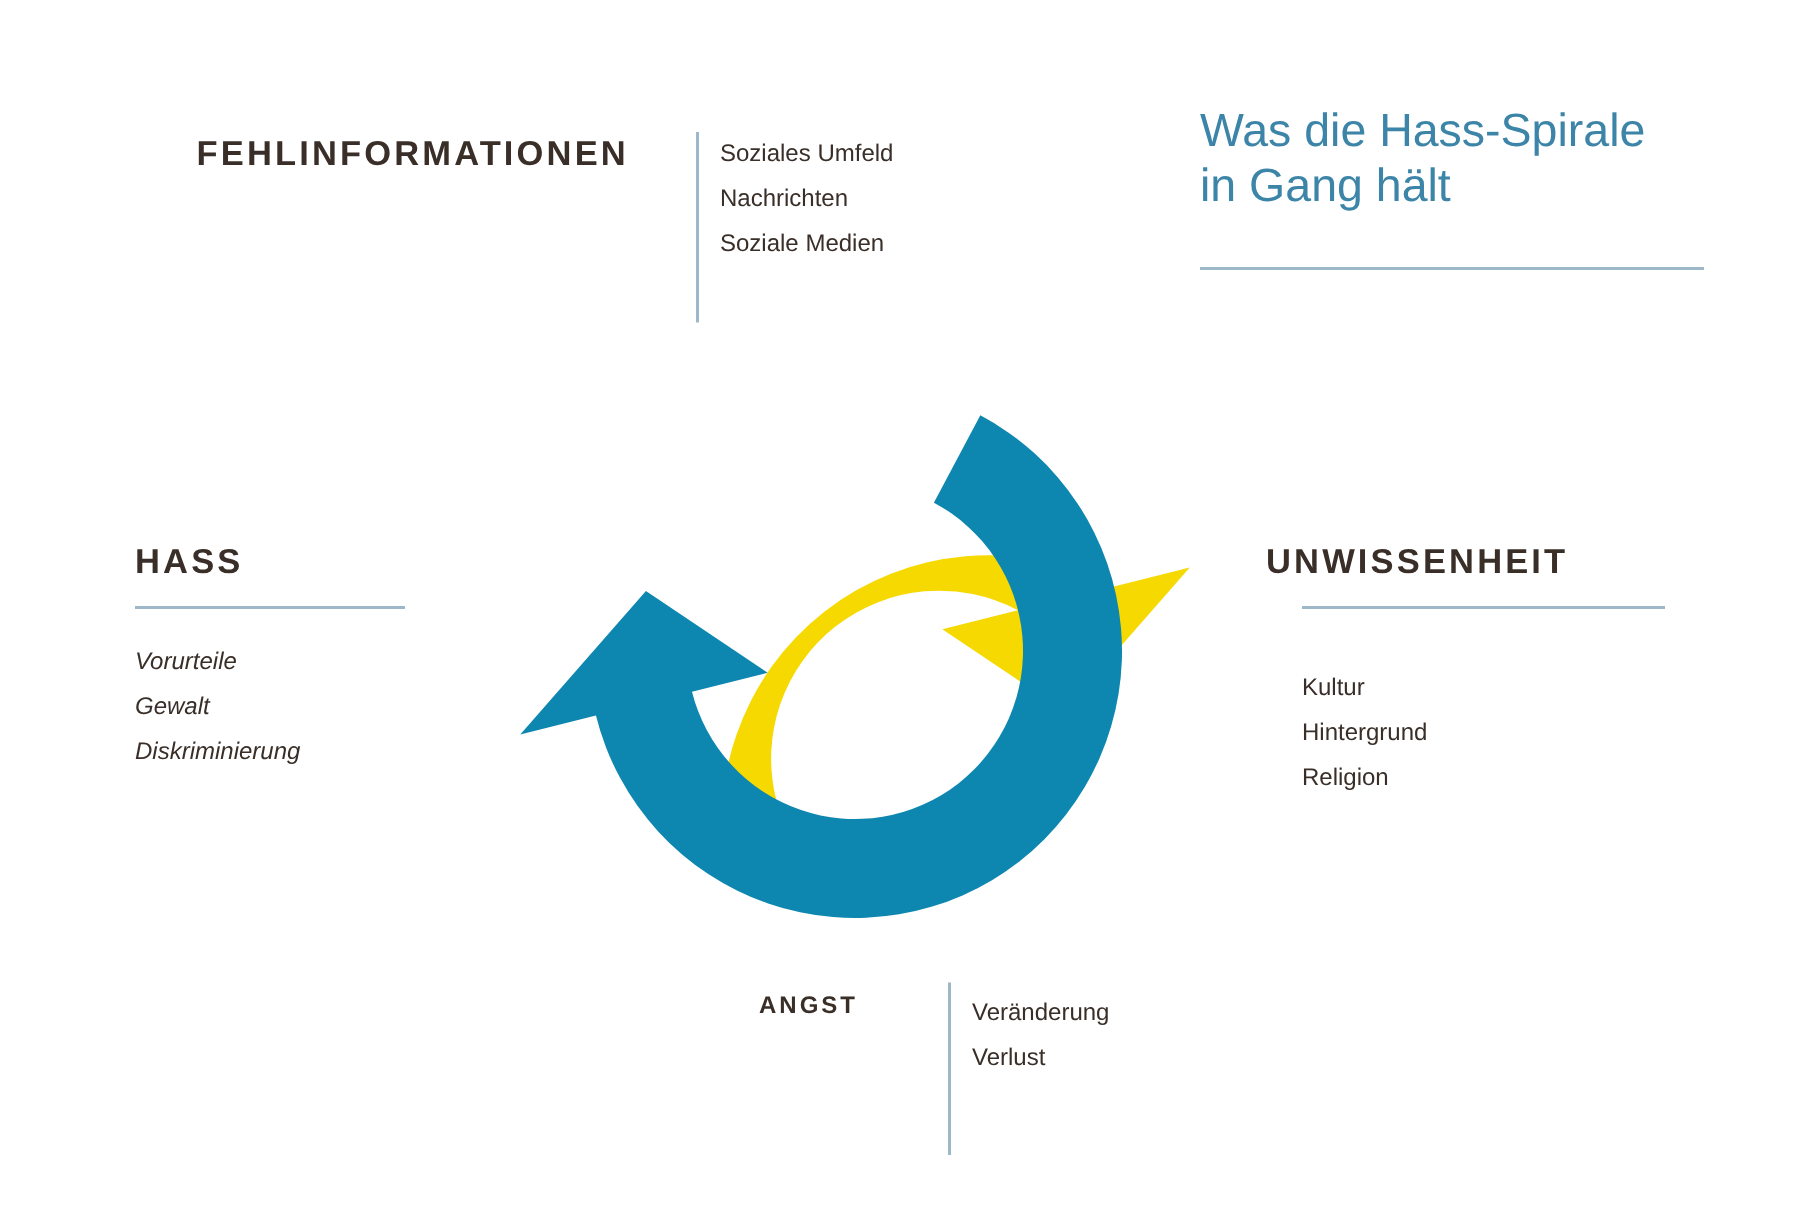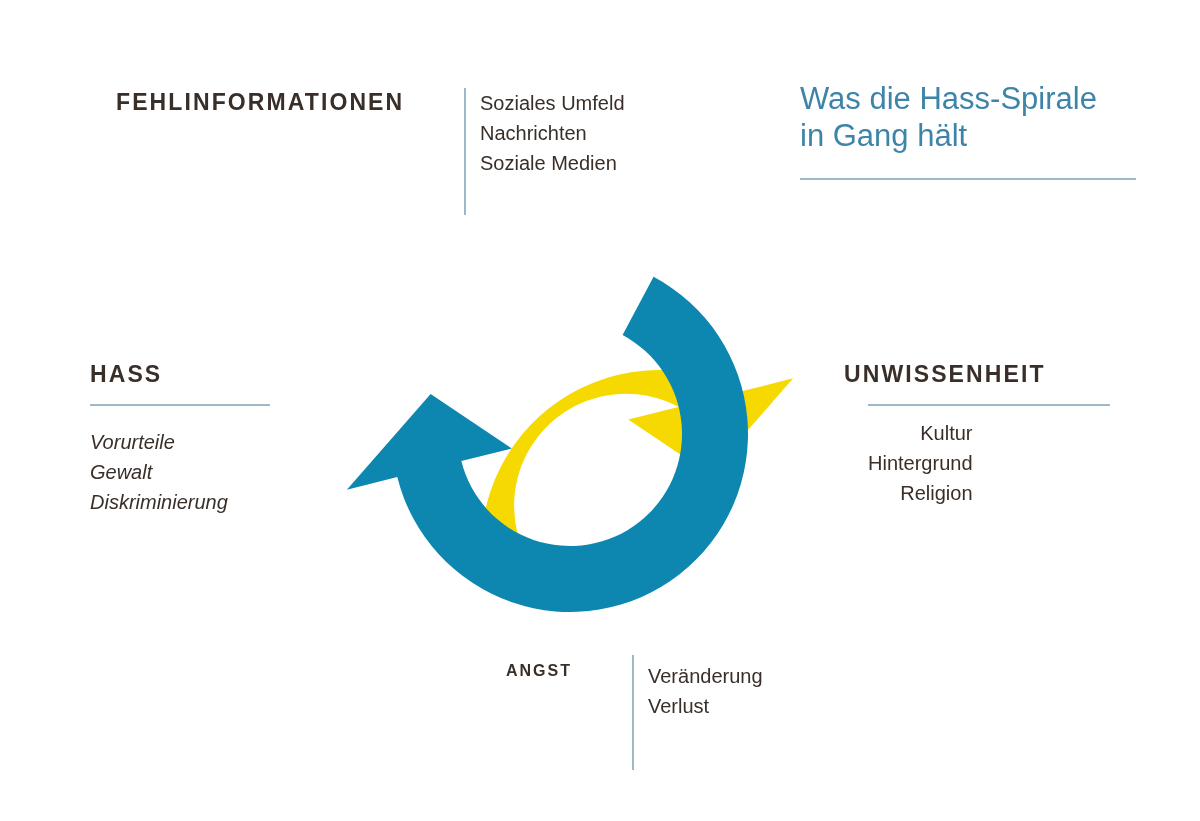--- a/index.html
+++ b/index.html
@@ -27,21 +27,21 @@
     letter-spacing: 2.1px;
     color: #3a2f28;
     white-space: nowrap;
     line-height: 1;
   }
   .kicker.small {
     font-size: 16px;
     letter-spacing: 2.0px;
   }
   .itemlist {
-    font-size: 20px;
+    font-size: 16px;
     line-height: 30px;
     color: #3a2f28;
     font-weight: 400;
     white-space: nowrap;
   }
   .itemlist div { line-height: 30px; }
 
   
   .vrule {
     position: absolute;
@@ -51,48 +51,48 @@
   .hrule {
     position: absolute;
     height: 2px;
     background: #9db8c8;
   }
 
   
   #title-block {
     position: absolute;
     left: 800px;
-    top: 80px;
+    top: 68px;
     width: 352px;
   }
   #title-block .title-line {
     font-size: 31px;
     line-height: 37px;
     color: #3d85a8;
     font-weight: 400;
     white-space: nowrap;
   }
   #title-rule {
     left: 800px;
     top: 178px;
     width: 336px;
   }
-  #top-kicker { position: absolute; left: 116px; top: 91px; }
+  #top-kicker { position: absolute; left: 131px; top: 91px; }
   #top-vrule { left: 464px; top: 88px; height: 127px; }
   #top-items { position: absolute; left: 480px; top: 88px; }
 
   
   #left-kicker { position: absolute; left: 90px; top: 363px; }
   #left-rule   { left: 90px; top: 404px; width: 180px; }
   #left-items  { position: absolute; left: 90px; top: 427px; font-style: italic; }
 
   
   #right-kicker { position: absolute; left: 844px; top: 363px; }
   #right-rule   { left: 868px; top: 404px; width: 242px; }
-  #right-items  { position: absolute; left: 868px; top: 418px; text-align: right; }
+  #right-items  { position: absolute; left: 868px; top: 444px; }
 
   
   #bottom-kicker { position: absolute; left: 506px; top: 663px; }
   #bottom-vrule  { left: 632px; top: 655px; height: 115px; }
   #bottom-items  { position: absolute; left: 648px; top: 661px; }
 
   
   #cycle {
     position: absolute;
     left: 300px;

